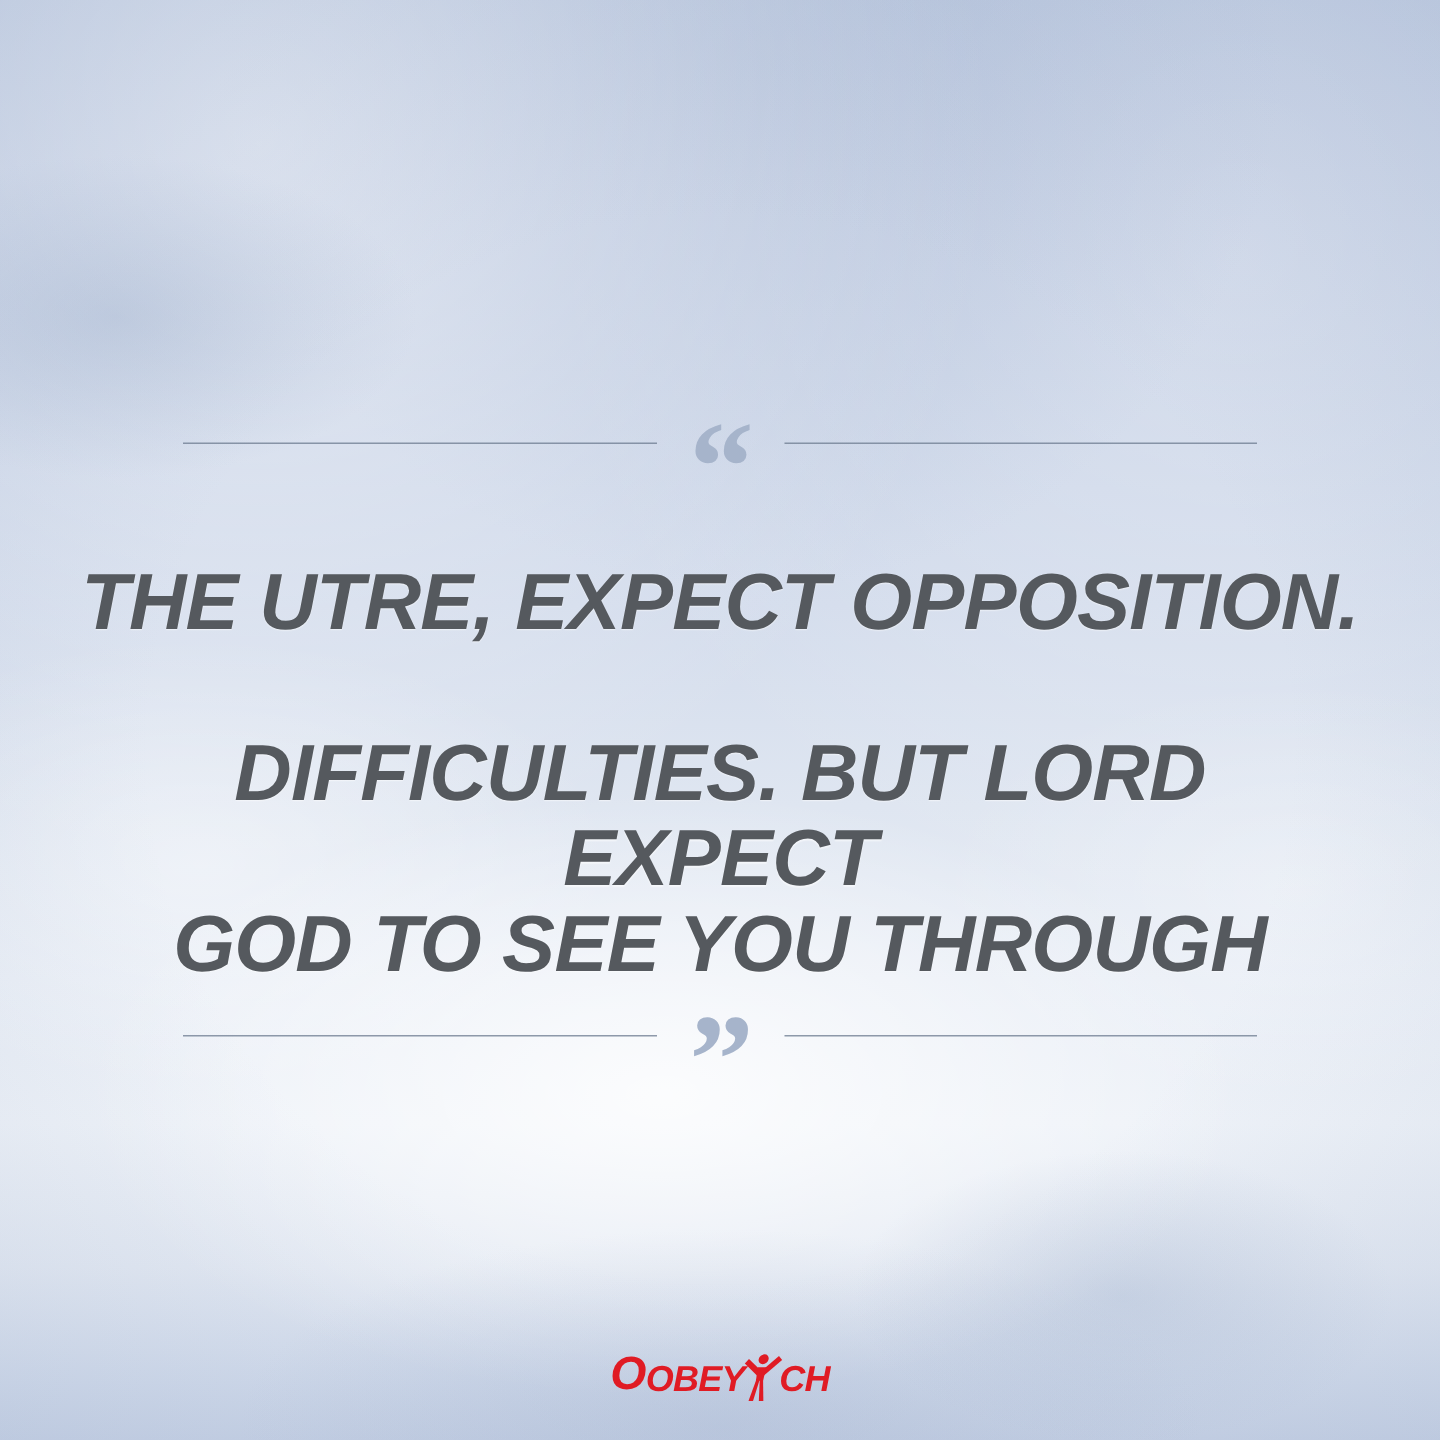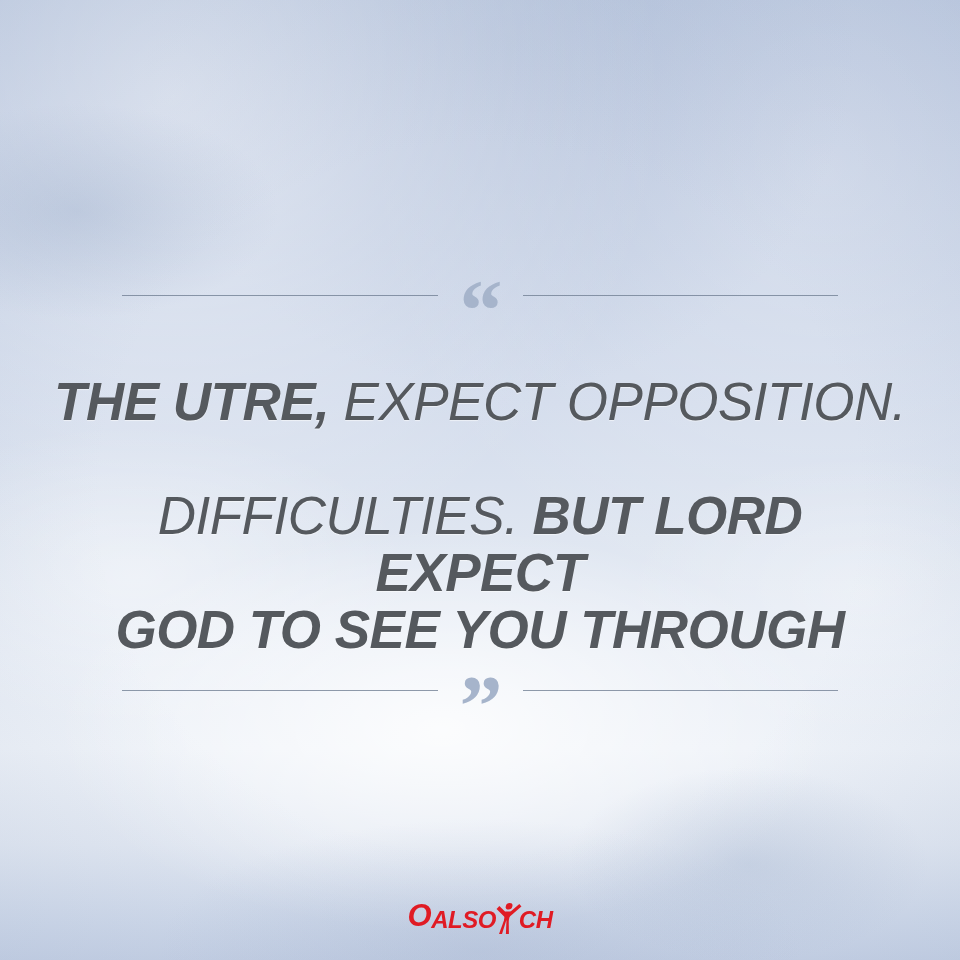--- a/index.html
+++ b/index.html
@@ -103,21 +103,21 @@
     text-align:center;
     color:#55595e;
     font-family:"Liberation Sans", sans-serif;
     font-style:italic;
     font-size:53px;
     line-height:57px;
     letter-spacing:-0.5px;
     text-shadow:0 1px 1px rgba(255,255,255,.55);
   }
   .quote .w-bold{ font-weight:bold; }
-  .quote .w-reg { font-weight:normal; }
+  .quote .w-reg { font-weight:bold; }
 
   
   .attribution{
     position:absolute;
     top:623px; left:0; right:0;
     text-align:center;
     color:#55595e;
     font-family:"Liberation Sans", sans-serif;
     font-style:italic;
     font-weight:bold;
@@ -181,21 +181,21 @@
 
     <div class="rule-row bottom">
       <span class="rule-line left"></span>
       <span class="quote-glyph close">”</span>
       <span class="rule-line right"></span>
     </div>
 
     <div class="brand">
       <div class="brand-mark">
         <span class="cap">O</span>
-        <span class="sm">ALSO</span>
+        <span class="sm">OBEY</span>
         <span class="brand-figure">
           <svg viewBox="0 0 26 34" xmlns="http://www.w3.org/2000/svg" aria-hidden="true">
 
             <path d="M13 14 L3.2 6.0 L1.0 9.0 L11.2 17.5 Z" fill="#e01b24"></path>
             <path d="M13 14 L22.8 4.0 L25.4 6.6 L14.8 17.5 Z" fill="#e01b24"></path>
 
             <circle cx="13" cy="6.2" r="3.3" fill="#e01b24"></circle>
 
             <path d="M10.2 11.5 L15.8 11.5 L15.4 20.5 L10.6 20.5 Z" fill="#e01b24"></path>
 

